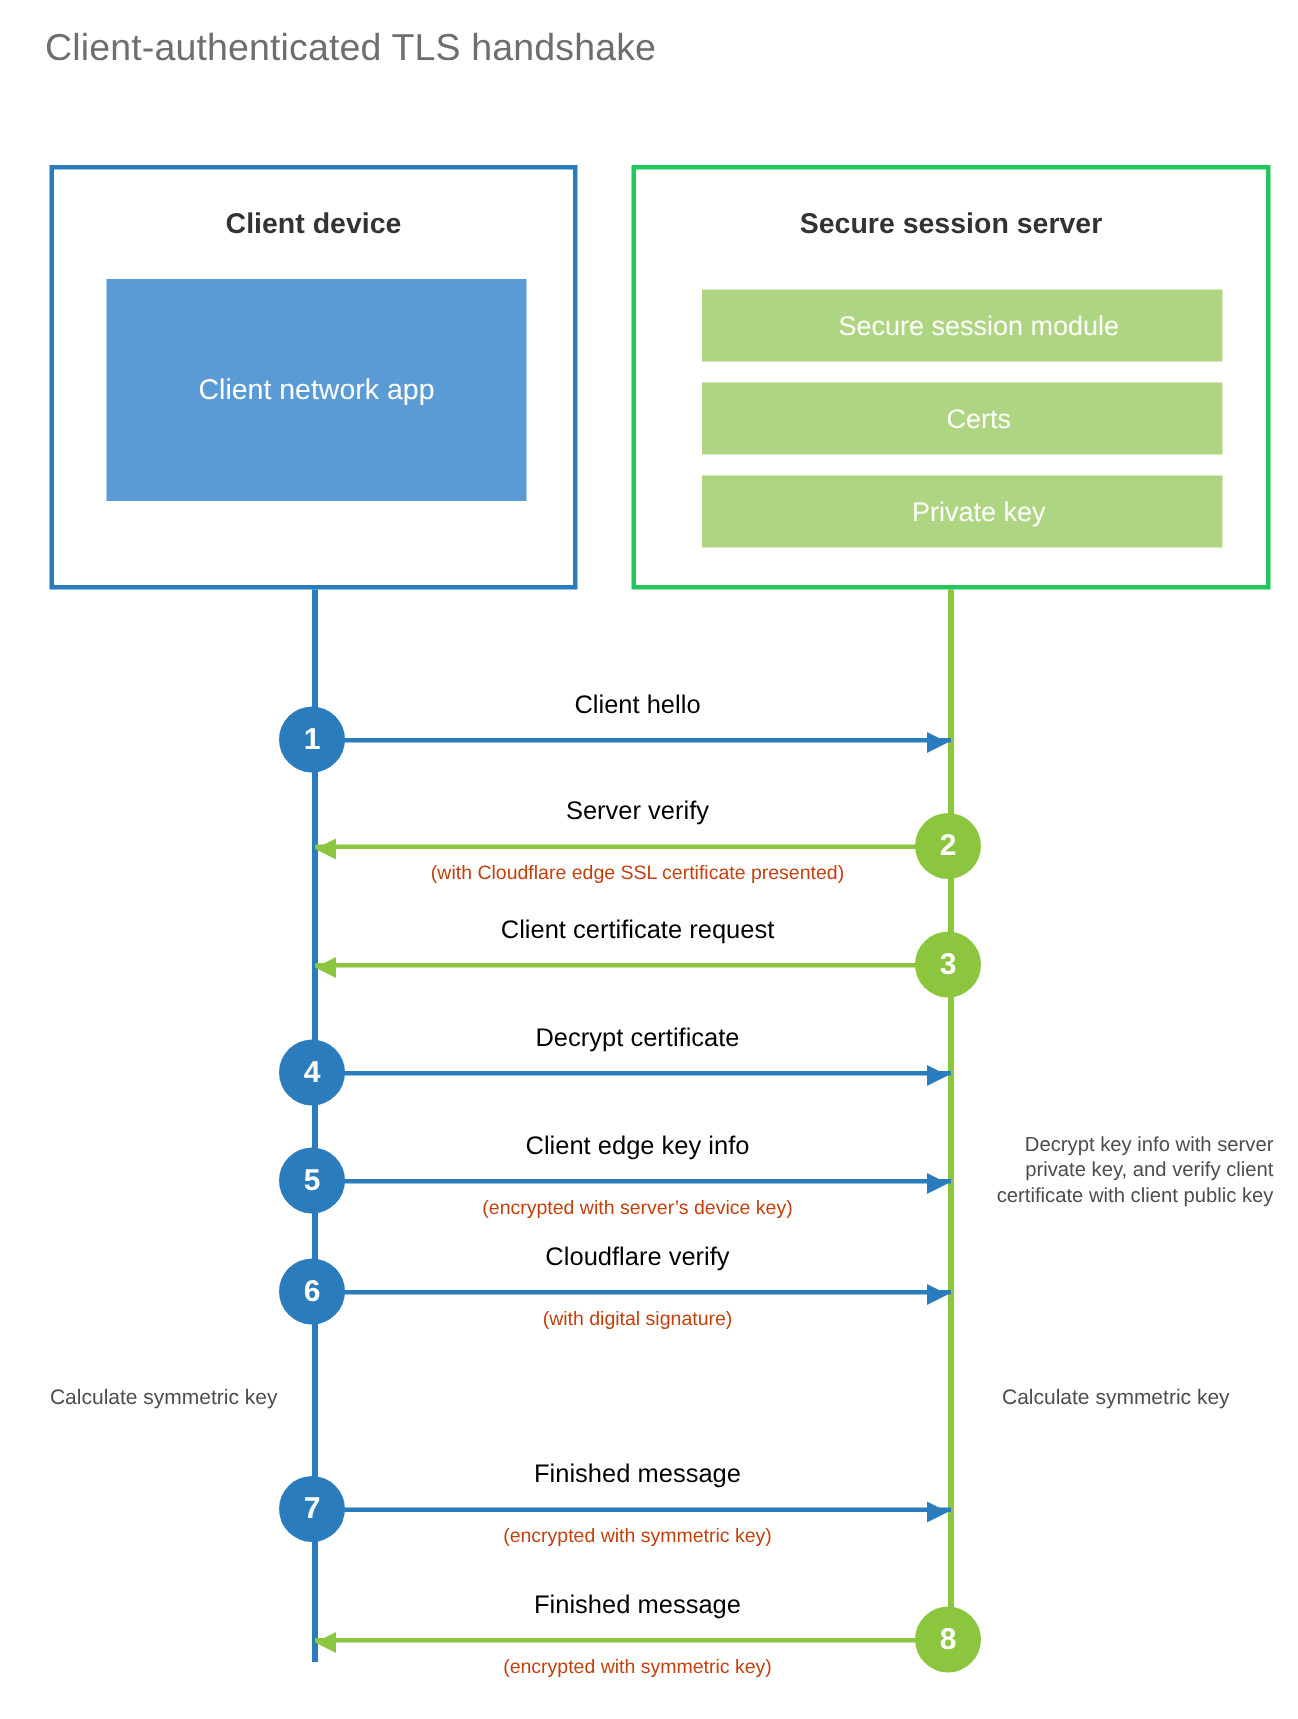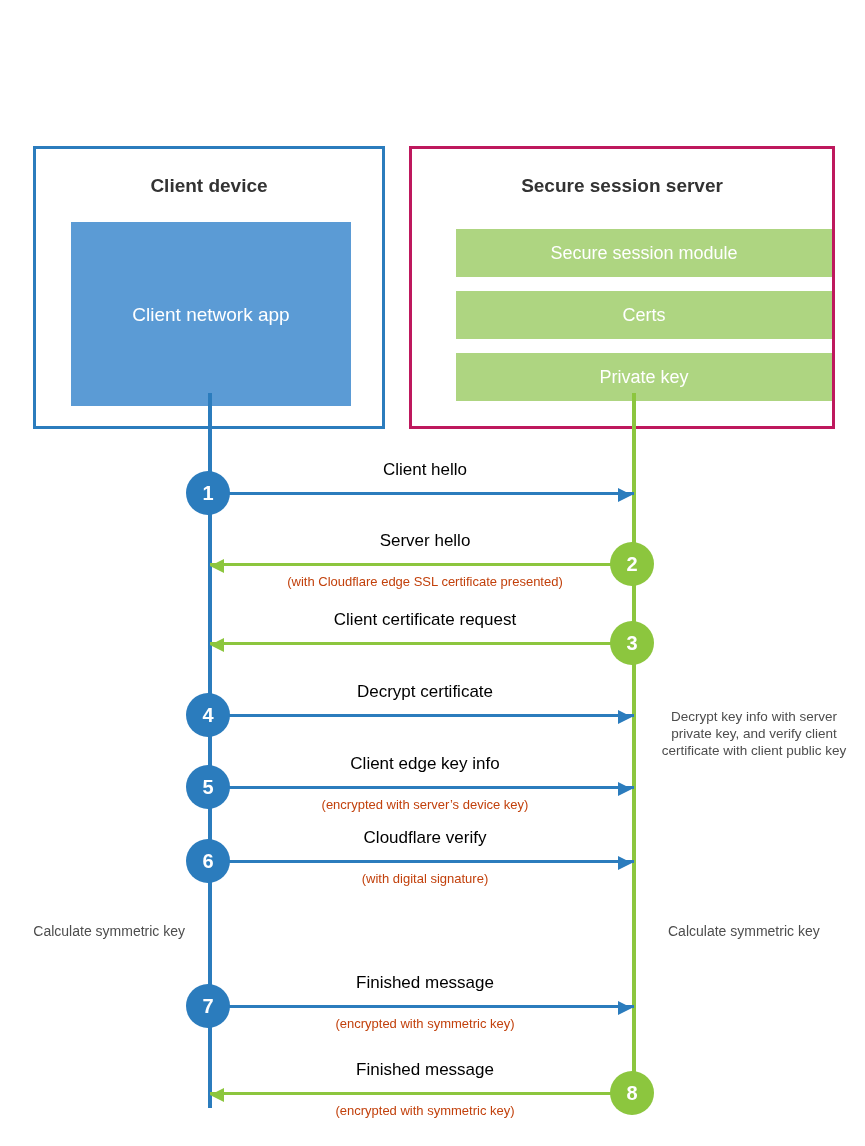--- a/index.html
+++ b/index.html
@@ -14,41 +14,41 @@
   .stage{position:absolute;left:0;top:0;width:865px;height:1146px;}
 
   
   .title{
     position:absolute;left:30px;top:18px;
     font-size:25px;font-weight:400;color:#6d6e71;
     letter-spacing:.1px;white-space:nowrap;
   }
 
   
-  .party-box{position:absolute;background:#ffffff;box-sizing:border-box;margin-top:36px;}
+  .party-box{position:absolute;background:#ffffff;box-sizing:border-box;}
   .client-box{left:33px;top:110px;width:352px;height:283px;border:3px solid #2b7cbd;}
-  .server-box{left:409px;top:110px;width:426px;height:283px;border:3px solid #be185d;}
+  .server-box{left:421px;top:110px;width:426px;height:283px;border:3px solid #22c55e;}
 
   .party-title{
     position:absolute;left:0;right:0;top:26px;
     text-align:center;font-size:19px;font-weight:bold;color:#333333;
   }
 
   .client-app{
-    position:absolute;left:35px;top:73px;width:280px;height:184px;
+    position:absolute;left:35px;top:73px;width:280px;height:148px;
     background:#5b9bd5;
     display:flex;align-items:center;justify-content:center;text-align:center;
     color:#ffffff;font-size:19px;line-height:27px;font-weight:400;
   }
 
   .server-bar{
-    position:absolute;left:44px;width:376px;height:48px;
+    position:absolute;left:44px;width:325px;height:48px;
     background:#aed581;
     display:flex;align-items:center;justify-content:center;
-    color:#ffffff;font-size:18px;font-weight:400;
+    color:#ffffff;font-size:18px;font-weight:400;padding-left:22px;
   }
   .sb1{top:80px;}
   .sb2{top:142px;}
   .sb3{top:204px;}
 
   
   .lifeline{position:absolute;width:4px;}
   .lifeline-client{left:208px;top:393px;height:715px;background:#2b7cbd;}
   .lifeline-server{left:632px;top:393px;height:700px;background:#8cc63e;}
 
@@ -84,29 +84,30 @@
   }
   .msg-sub{
     position:absolute;left:215px;width:420px;text-align:center;
     font-size:13px;color:#c2410c;top:10px;white-space:nowrap;
   }
 
   
   .side-note{
     position:absolute;font-size:13.5px;line-height:17px;color:#4d4d4d;
   }
-  .note-decrypt{left:659px;top:708px;width:190px;text-align:center;}
+  .note-decrypt{left:659px;top:754px;width:190px;text-align:right;}
   .note-calc-left{left:20px;top:922px;width:165px;text-align:right;line-height:19px;font-size:14px;}
   .note-calc-right{left:668px;top:922px;width:180px;text-align:left;line-height:19px;font-size:14px;}
 </style>
 </head>
 <body>
 
 <div class="stage">
 
+  <div class="title">Client-authenticated TLS handshake</div>
 
   <div class="party-box client-box">
     <div class="party-title">Client device</div>
     <div class="client-app">Client network app</div>
   </div>
 
   <div class="party-box server-box">
     <div class="party-title">Secure session server</div>
     <div class="server-bar sb1">Secure session module</div>
     <div class="server-bar sb3">Private key</div>
@@ -124,21 +125,21 @@
       <div class="msg" style="top: 493px;">
         <div class="msg-line line-blue" style="left: 210px; width: 424px; top: -1.5px;"></div>
         <div class="arrowhead arrow-right-blue" style="left: 618px;"></div>
         <div class="step-circle circle-blue">1</div>
         <div class="msg-label">Client hello</div>
       </div>
       <div class="msg" style="top: 564px;">
         <div class="msg-line line-green" style="left: 210px; width: 424px; top: -1.5px;"></div>
         <div class="arrowhead arrow-left-green" style="left: 210px;"></div>
         <div class="step-circle circle-green">2</div>
-        <div class="msg-label">Server hello</div>
+        <div class="msg-label">Server verify</div>
         <div class="msg-sub">(with Cloudflare edge SSL certificate presented)</div>
       </div>
       <div class="msg" style="top: 643px;">
         <div class="msg-line line-green" style="left: 210px; width: 424px; top: -1.5px;"></div>
         <div class="arrowhead arrow-left-green" style="left: 210px;"></div>
         <div class="step-circle circle-green">3</div>
         <div class="msg-label">Client certificate request</div>
       </div>
       <div class="msg" style="top: 715px;">
         <div class="msg-line line-blue" style="left: 210px; width: 424px; top: -1.5px;"></div>

